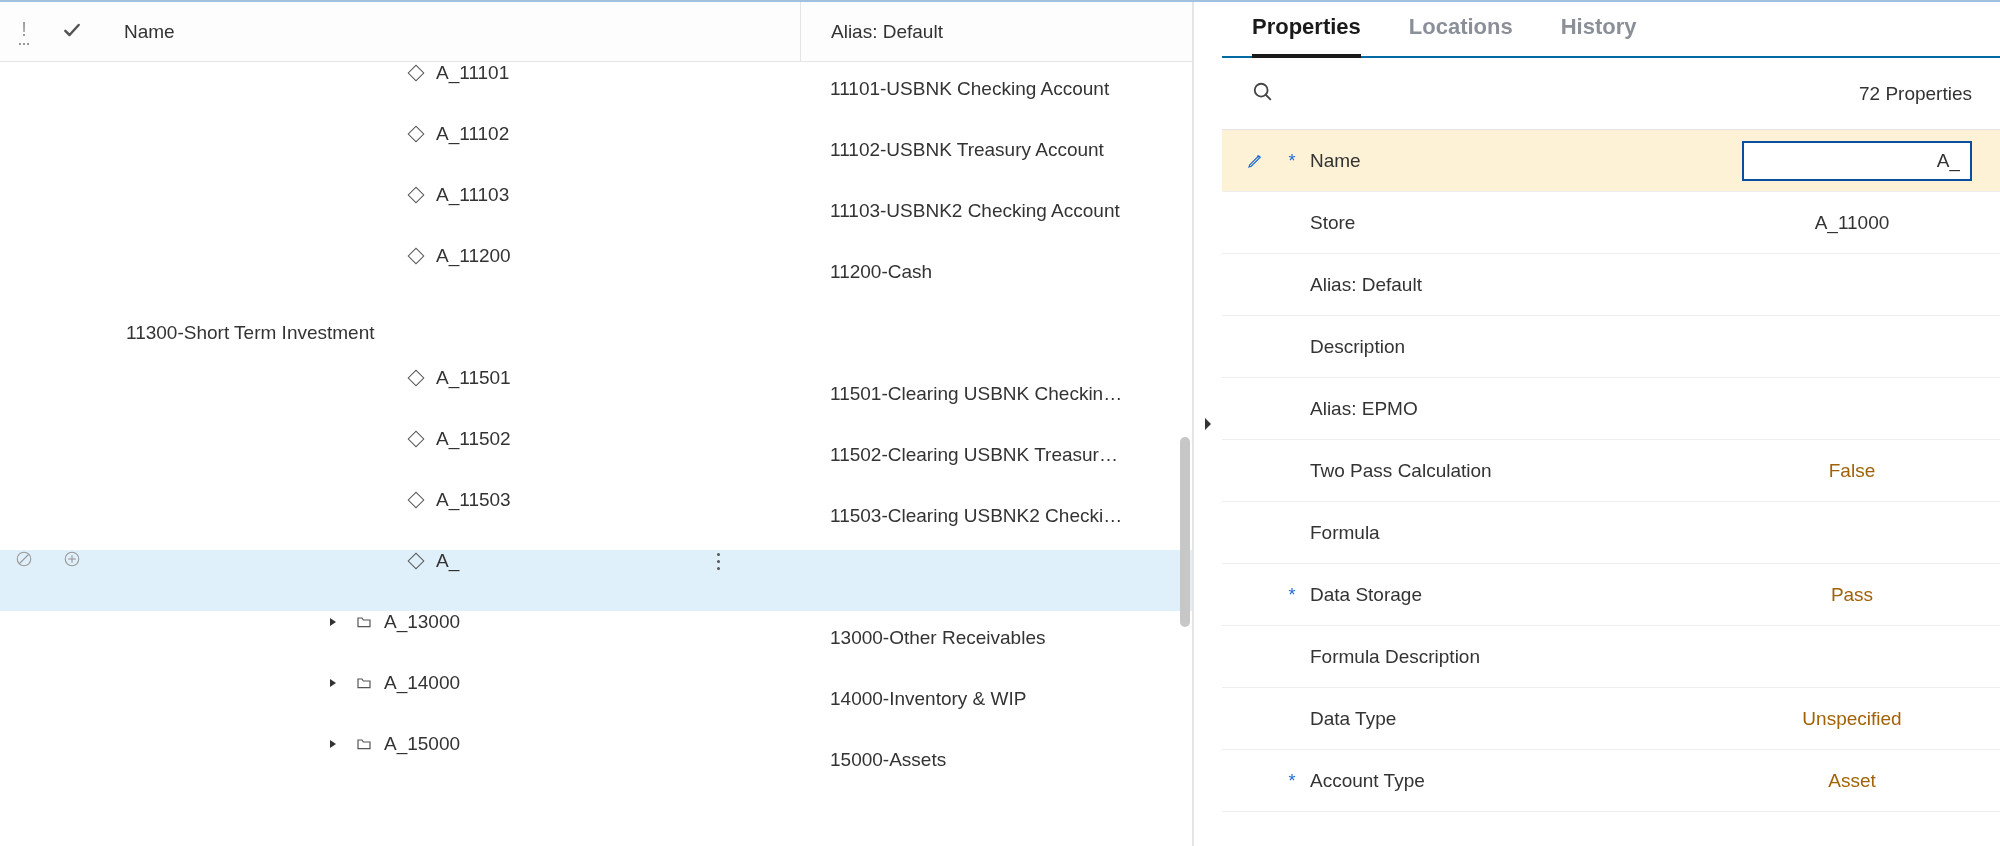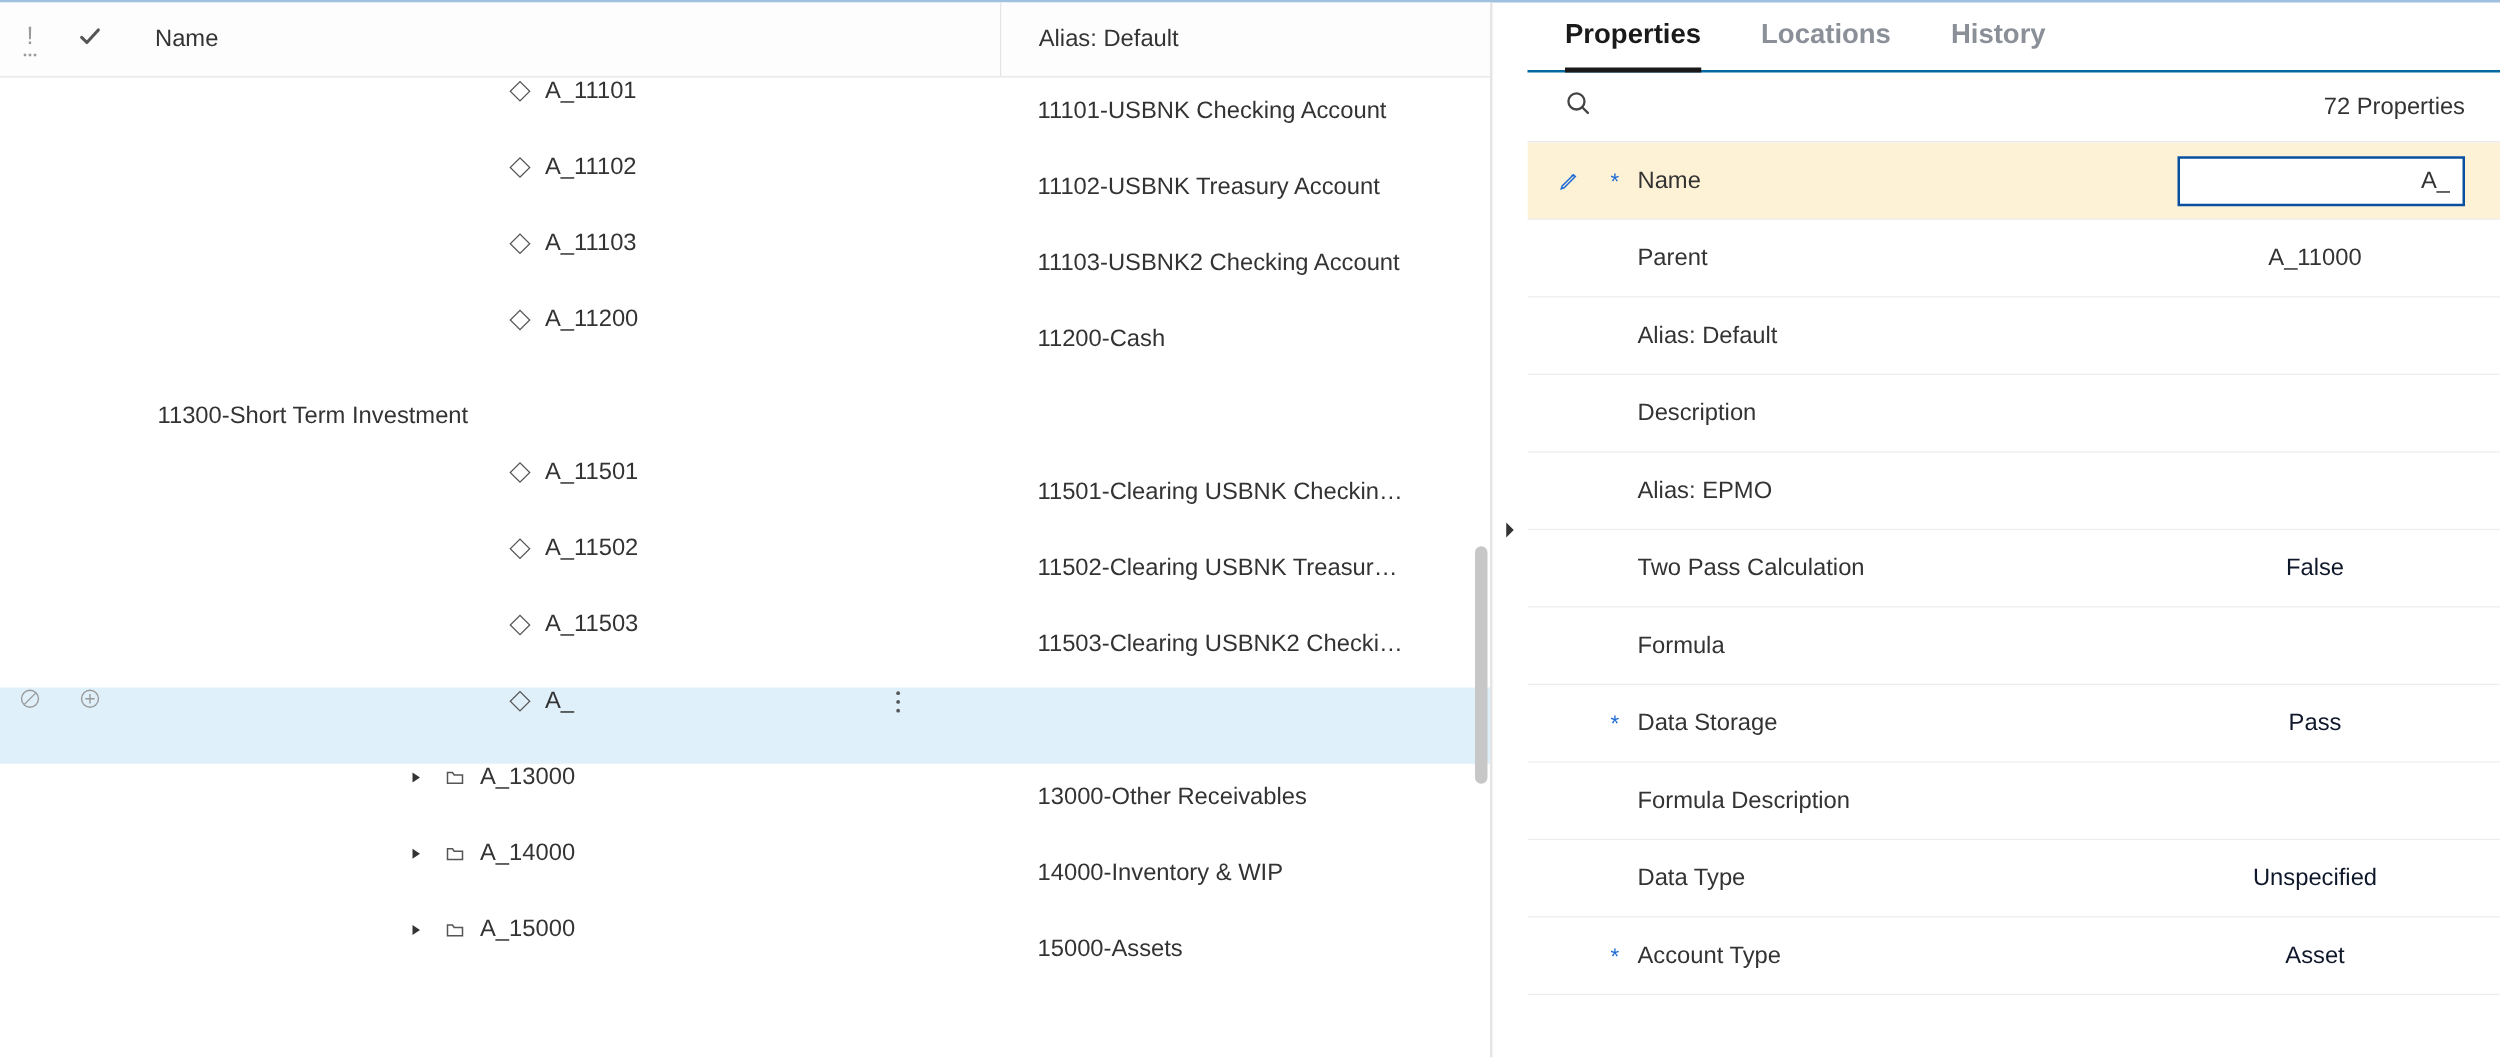--- a/index.html
+++ b/index.html
@@ -123,40 +123,40 @@
   .tab.active {
     color: #1a1a1a;
     font-weight: 600;
     border-bottom-color: #1a1a1a;
   }
   .search-bar {
     display:flex;
     align-items:center;
     justify-content:space-between;
     padding: 0 28px 0 30px;
-    height: 56px;
+    height: 72px;
     border-bottom: 1px solid #e5e5e5;
   }
   .search-bar .search-icon svg { width:22px; height:22px; stroke:#444; }
   .prop-count { font-size:19px; color:#333; }
   .props { flex:1; overflow:hidden; }
   .prop-row {
     display:flex;
     align-items:center;
     height: 62px;
     border-bottom: 1px solid #eee;
     padding: 0 28px 0 24px;
   }
   .prop-row.editing { background: #fef2d6; }
   .prop-icon { width: 36px; display:flex; justify-content:flex-start; }
   .prop-icon svg { width:18px; height:18px; }
   .prop-star { width: 20px; color:#1e6bd6; font-size:18px; line-height:1; margin-right:6px; display:flex; justify-content:center; }
   .prop-label { flex: 1; font-size:19px; color:#333; padding-left: 2px; }
   .prop-value { flex: 0 0 240px; text-align:center; font-size:19px; color:#333; }
-  .prop-value.link { color:#0f172a; cursor:pointer; }
+  .prop-value.link { color:#a16207; cursor:pointer; }
   .prop-input-wrap {
     flex: 0 0 240px;
     display:flex;
     justify-content:flex-end;
   }
   .prop-input {
     width: 230px;
     height: 40px;
     border: 2px solid #0a4f9e;
     background: #fff;
@@ -409,21 +409,21 @@
           </div>
           <div class="prop-star">*</div>
           <div class="prop-label">Name</div>
           <div class="prop-input-wrap">
             <input class="prop-input" value="A_" style="">
           </div>
         </div>
         <div class="prop-row">
           <div class="prop-icon"></div>
           <div class="prop-star"></div>
-          <div class="prop-label">Parent</div>
+          <div class="prop-label">Store</div>
           <div class="prop-value">A_11000</div>
         </div>
         <div class="prop-row">
           <div class="prop-icon"></div>
           <div class="prop-star"></div>
           <div class="prop-label">Alias: Default</div>
           <div class="prop-value"></div>
         </div>
         <div class="prop-row">
           <div class="prop-icon"></div>

